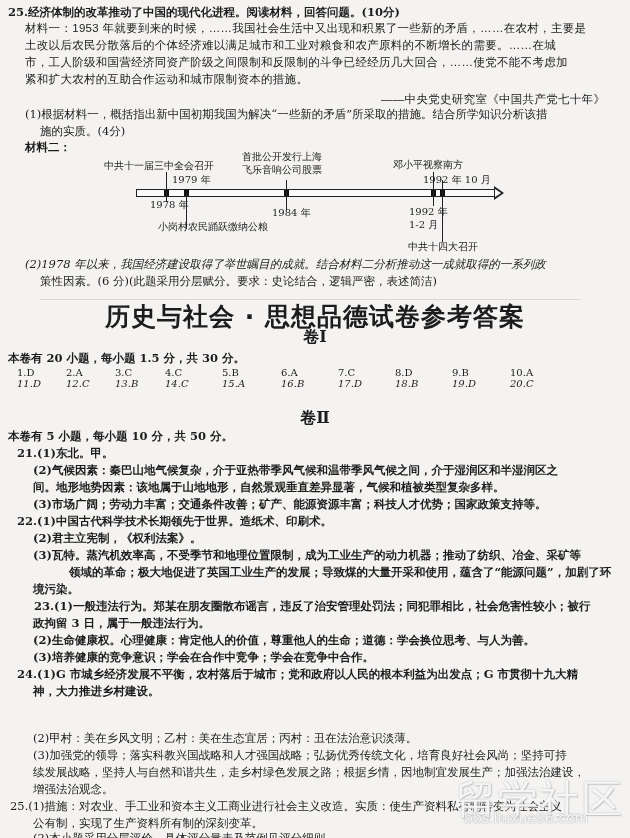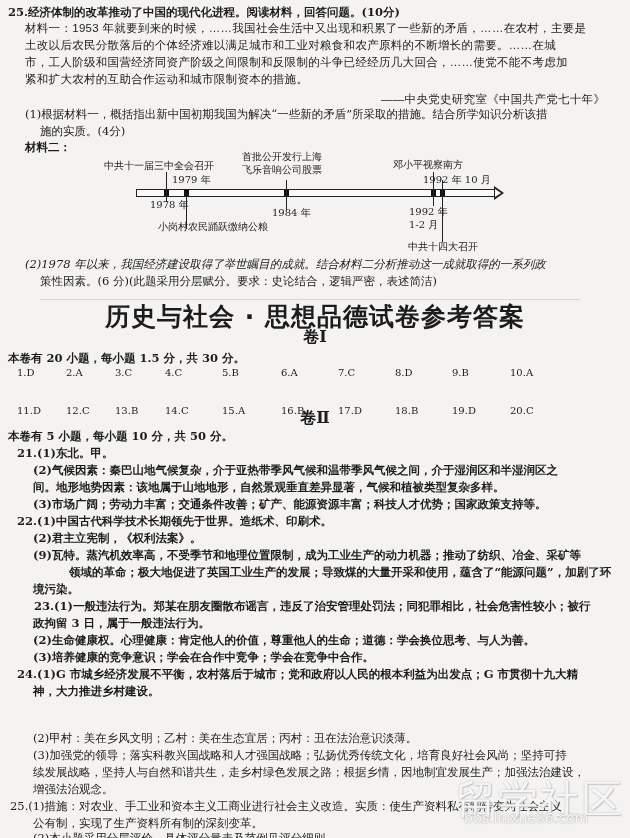--- a/index.html
+++ b/index.html
@@ -98,21 +98,21 @@
   <span style="width:49px">2.A</span>
   <span style="width:50px">3.C</span>
   <span style="width:57px">4.C</span>
   <span style="width:59px">5.B</span>
   <span style="width:57px">6.A</span>
   <span style="width:57px">7.C</span>
   <span style="width:57px">8.D</span>
   <span style="width:58px">9.B</span>
   <span style="width:50px">10.A</span>
 </div>
-<div class="answers-row" style="top:405px;">
+<div class="answers-row" style="top:378px;font-style:italic;">
   <span style="width:49px">11.D</span>
   <span style="width:49px">12.C</span>
   <span style="width:50px">13.B</span>
   <span style="width:57px">14.C</span>
   <span style="width:59px">15.A</span>
   <span style="width:57px">16.B</span>
   <span style="width:57px">17.D</span>
   <span style="width:57px">18.B</span>
   <span style="width:58px">19.D</span>
   <span style="width:50px">20.C</span>
@@ -120,21 +120,21 @@
 
 <div class="title-sub2">卷Ⅱ</div>
 <div class="line bold" style="left:8px;top:428px;">本卷有 5 小题，每小题 10 分，共 50 分。</div>
 
 <div class="line bold" style="left:17px;top:445px;">21.(1)东北。甲。</div>
 <div class="line bold" style="left:33px;top:462px;">(2)气候因素：秦巴山地气候复杂，介于亚热带季风气候和温带季风气候之间，介于湿润区和半湿润区之</div>
 <div class="line bold" style="left:33px;top:479px;">间。地形地势因素：该地属于山地地形，自然景观垂直差异显著，气候和植被类型复杂多样。</div>
 <div class="line bold" style="left:33px;top:496px;">(3)市场广阔；劳动力丰富；交通条件改善；矿产、能源资源丰富；科技人才优势；国家政策支持等。</div>
 <div class="line bold" style="left:17px;top:513px;">22.(1)中国古代科学技术长期领先于世界。造纸术、印刷术。</div>
 <div class="line bold" style="left:33px;top:530px;">(2)君主立宪制，《权利法案》。</div>
-<div class="line bold" style="left:33px;top:547px;">(9)瓦特。蒸汽机效率高，不受季节和地理位置限制，成为工业生产的动力机器；推动了纺织、冶金、采矿等</div>
+<div class="line bold" style="left:33px;top:547px;">(3)瓦特。蒸汽机效率高，不受季节和地理位置限制，成为工业生产的动力机器；推动了纺织、冶金、采矿等</div>
 <div class="line bold" style="left:33px;top:564px;margin-left:36px;">领域的革命；极大地促进了英国工业生产的发展；导致煤的大量开采和使用，蕴含了“能源问题”，加剧了环</div>
 <div class="line bold" style="left:33px;top:581px;">境污染。</div>
 <div class="line bold" style="left:34px;top:598px;">23.(1)一般违法行为。郑某在朋友圈散布谣言，违反了治安管理处罚法；同犯罪相比，社会危害性较小；被行</div>
 <div class="line bold" style="left:33px;top:615px;">政拘留 3 日，属于一般违法行为。</div>
 <div class="line bold" style="left:33px;top:632px;">(2)生命健康权。心理健康：肯定他人的价值，尊重他人的生命；道德：学会换位思考、与人为善。</div>
 <div class="line bold" style="left:33px;top:649px;">(3)培养健康的竞争意识；学会在合作中竞争；学会在竞争中合作。</div>
 <div class="line bold" style="left:17px;top:666px;">24.(1)G 市城乡经济发展不平衡，农村落后于城市；党和政府以人民的根本利益为出发点；G 市贯彻十九大精</div>
 <div class="line bold" style="left:33px;top:683px;">神，大力推进乡村建设。</div>
 
 <div class="line" style="left:33px;top:730px;">(2)甲村：美在乡风文明；乙村：美在生态宜居；丙村：丑在法治意识淡薄。</div>

